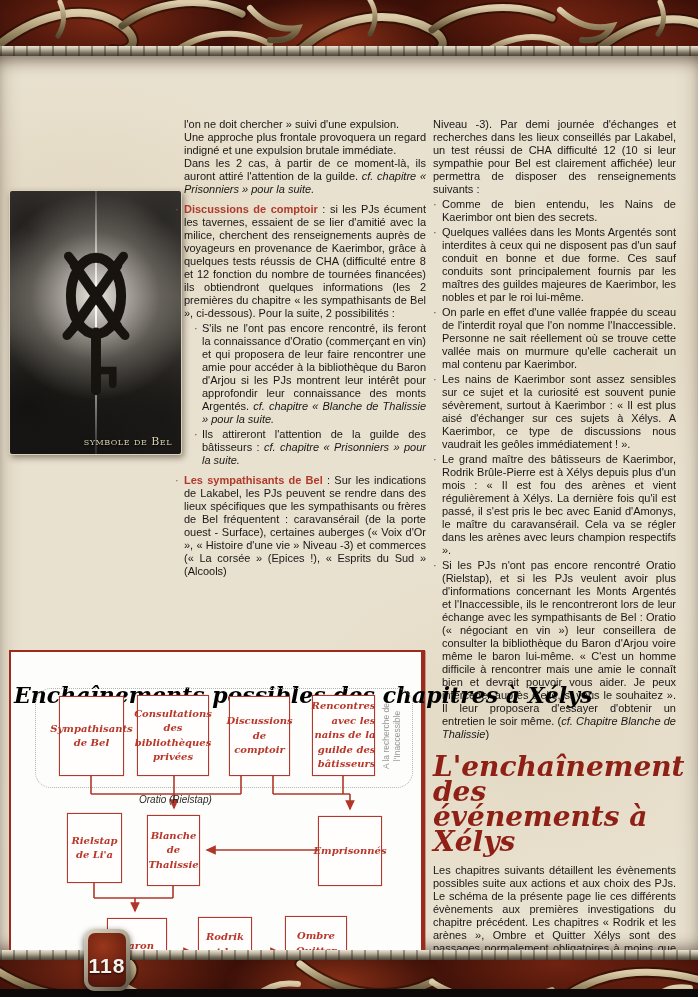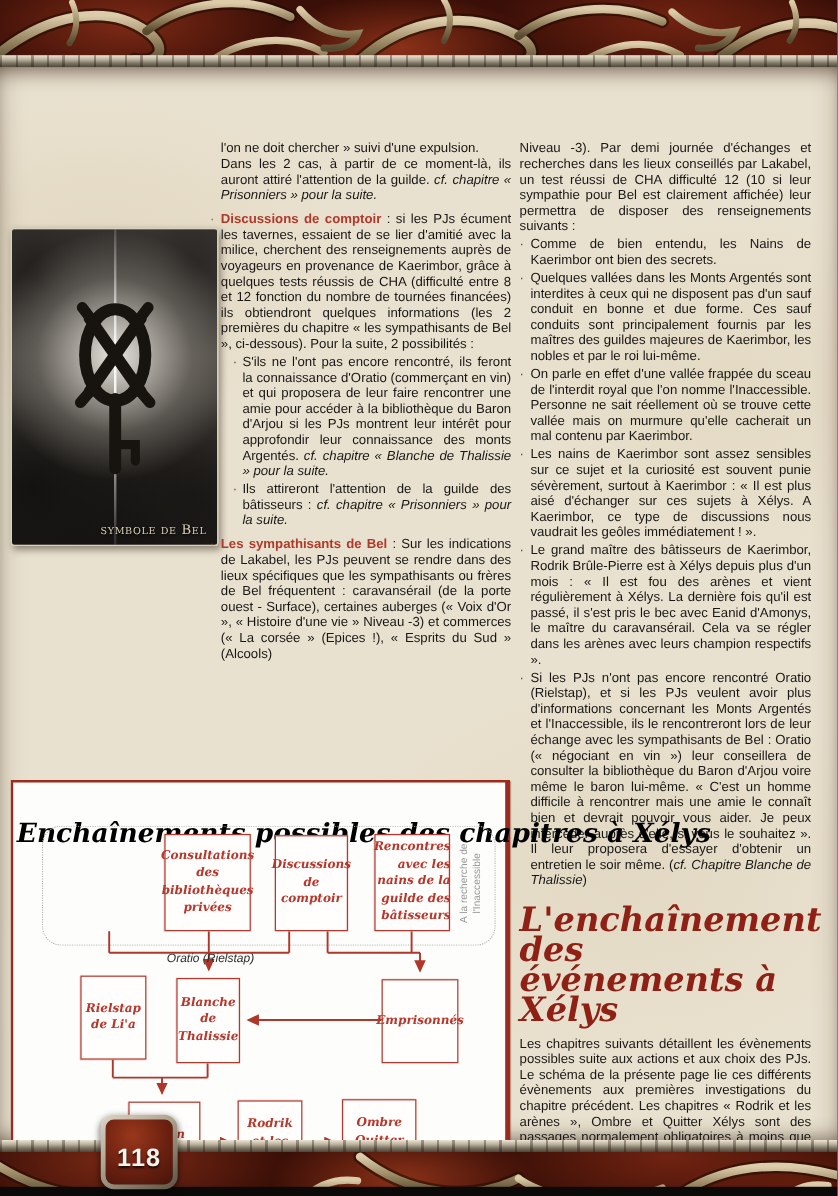--- a/index.html
+++ b/index.html
@@ -32,21 +32,21 @@
   .rail{position:absolute;left:0;width:698px;height:10px;
     background:linear-gradient(180deg,#ece5d4 0%,#bdb3a0 35%,#77705f 70%,#4c463a 100%);}
   .rail:after{content:"";position:absolute;inset:0;
     background:repeating-linear-gradient(90deg, rgba(30,18,8,.35) 0 2px, transparent 2px 13px);}
   .border-top .rail{bottom:0;top:auto;}
   .border-bottom .rail{top:0;}
   .border-bottom .blackstrip{position:absolute;left:0;bottom:0;width:698px;height:8px;background:#0c0a09;}
   .orn{position:absolute;left:0;top:0;}
 
   
-  .badge{position:absolute;left:84px;top:929px;width:64px;height:62px;z-index:9;
+  .badge{position:absolute;left:84px;top:929px;width:46px;height:62px;z-index:9;
     border-radius:11px;padding:4px;box-sizing:border-box;
     background:linear-gradient(145deg,#ddd5c6 0%,#a89e8c 45%,#5a5342 100%);
     box-shadow:0 2px 6px rgba(0,0,0,.6);}
   .badge .inner{width:100%;height:100%;border-radius:7px;
     background:radial-gradient(circle at 40% 25%, #99371c 0%, #6b2010 55%, #45140a 100%);
     display:flex;align-items:flex-end;justify-content:center;box-sizing:border-box;padding-bottom:9px;}
   .badge .num{color:#f6f3ec;font-size:21px;font-weight:bold;letter-spacing:1px;
     text-shadow:0 1px 2px rgba(0,0,0,.8);}
 
   
@@ -177,20 +177,21 @@
             <line x1="60" y1="120" x2="60" y2="196" stroke-width="13"></line>
             <path d="M60,170 H82 V188" stroke-width="10"></path>
           </g>
         </svg>
       </span>
       <div class="caption">symbole de Bel</div>
     </div>
 
     <div class="col col1">
       <div><span>l'on ne doit chercher » suivi d'une expulsion.</span></div>
+      <div><span>Une approche plus frontale provoquera un regard indigné et une expulsion brutale immédiate.</span></div>
       <div><span>Dans les 2 cas, à partir de ce moment-là, ils auront attiré l'attention de la guilde. </span><span class="it">cf. chapitre « Prisonniers » pour la suite.</span></div>
 
       <div class="b l1">
         <span class="dot">·</span>
         <div class="tx"><span class="lead">Discussions de comptoir</span><span> : si les PJs écument les tavernes, essaient de se lier d'amitié avec la milice, cherchent des renseignements auprès de voyageurs en provenance de Kaerimbor, grâce à quelques tests réussis de CHA (difficulté entre 8 et 12 fonction du nombre de tournées financées) ils obtiendront quelques informations (les 2 premières du chapitre « les sympathisants de Bel », ci-dessous). Pour la suite, 2 possibilités :</span></div>
       </div>
       <div class="b sub">
         <span class="dot">·</span>
         <div class="tx"><span>S'ils ne l'ont pas encore rencontré, ils feront la connaissance d'Oratio (commerçant en vin) et qui proposera de leur faire rencontrer une amie pour accéder à la bibliothèque du Baron d'Arjou si les PJs montrent leur intérêt pour approfondir leur connaissance des monts Argentés. </span><span class="it">cf. chapitre « Blanche de Thalissie » pour la suite.</span></div>
       </div>
@@ -264,20 +265,21 @@
           <path d="M307,198 H196" marker-end="url(#arr)"></path>
           <path d="M83,231 V246"></path>
           <path d="M162,234 V246"></path>
           <path d="M83,246 H162"></path>
           <path d="M124,246 V259" marker-end="url(#arr)"></path>
           <path d="M156,300 H181" marker-end="url(#arr)"></path>
           <path d="M241,300 H268" marker-end="url(#arr)"></path>
         </g>
       </svg>
 
+      <div class="node n-sympathisants">Sympathisants de Bel</div>
       <div class="node n-consultations">Consultations des bibliothèques privées</div>
       <div class="node n-discussions">Discussions de comptoir</div>
       <div class="node n-rencontres">Rencontres avec les nains de la guilde des bâtisseurs</div>
 
       <div class="dg-rot">
         <span>A la recherche de</span><br>
         <span>l'Inaccessible</span>
       </div>
 
       <div class="dg-oratio">Oratio (Rielstap)</div>

